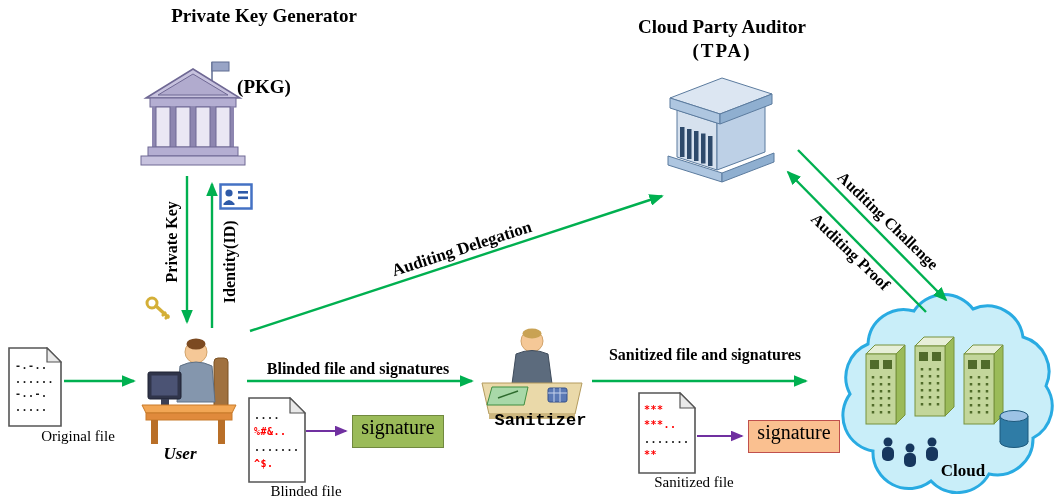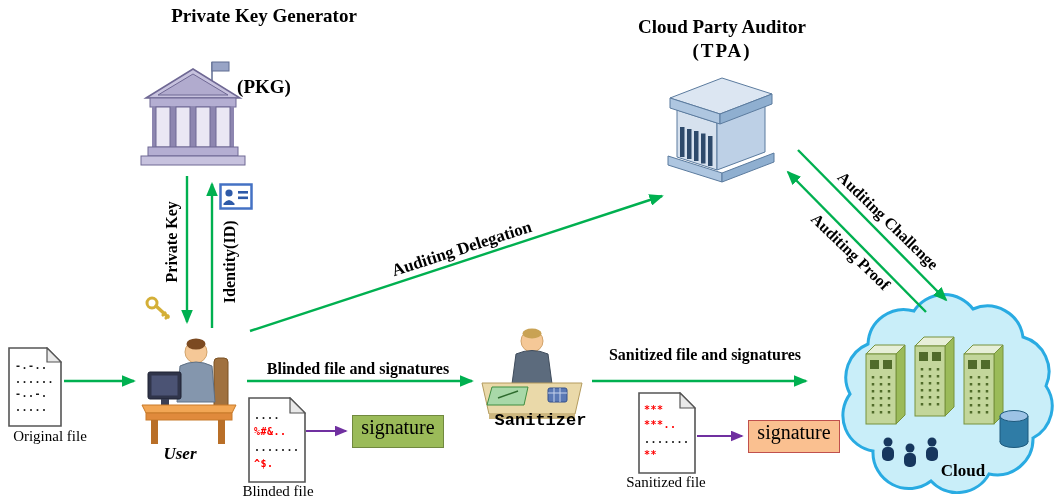--- a/index.html
+++ b/index.html
@@ -3,21 +3,21 @@
 <meta charset="utf-8">
 <style>
   html,body{margin:0;padding:0;background:#fff;}
   .canvas{position:relative;width:1061px;height:500px;background:#fff;
           font-family:"Liberation Serif",serif;overflow:hidden;}
   .abs{position:absolute;}
   .lbl{position:absolute;color:#000;text-align:center;white-space:nowrap;font-weight:bold;line-height:1.1;}
   .t19{font-size:19px;}
   .t17{font-size:17px;}
   .t16{font-size:16px;}
-  .t15{font-size:15px;font-weight:normal;}
+  .t15{font-size:15px;font-weight:normal;padding-left:28px;}
   .sigbox{position:absolute;display:flex;align-items:flex-start;justify-content:center;
           font-size:20px;color:#000;}
   .sig-green{background:var(--sig-green,#9bbb59);border:1.6px solid #71893f;}
   .sig-peach{background:var(--sig-peach,#fac090);border:1.6px solid #c0504d;}
   svg{display:block;}
   .arrow-g{stroke:var(--arrow-green,#00b050);stroke-width:2.4;fill:none;}
   .arrow-p{stroke:var(--arrow-purple,#7030a0);stroke-width:2.2;fill:none;}
   .mkg{fill:var(--arrow-green,#00b050);}
   .mkp{fill:var(--arrow-purple,#7030a0);}
   .docline{font-family:"DejaVu Sans Mono",monospace;font-size:10px;font-weight:bold;

